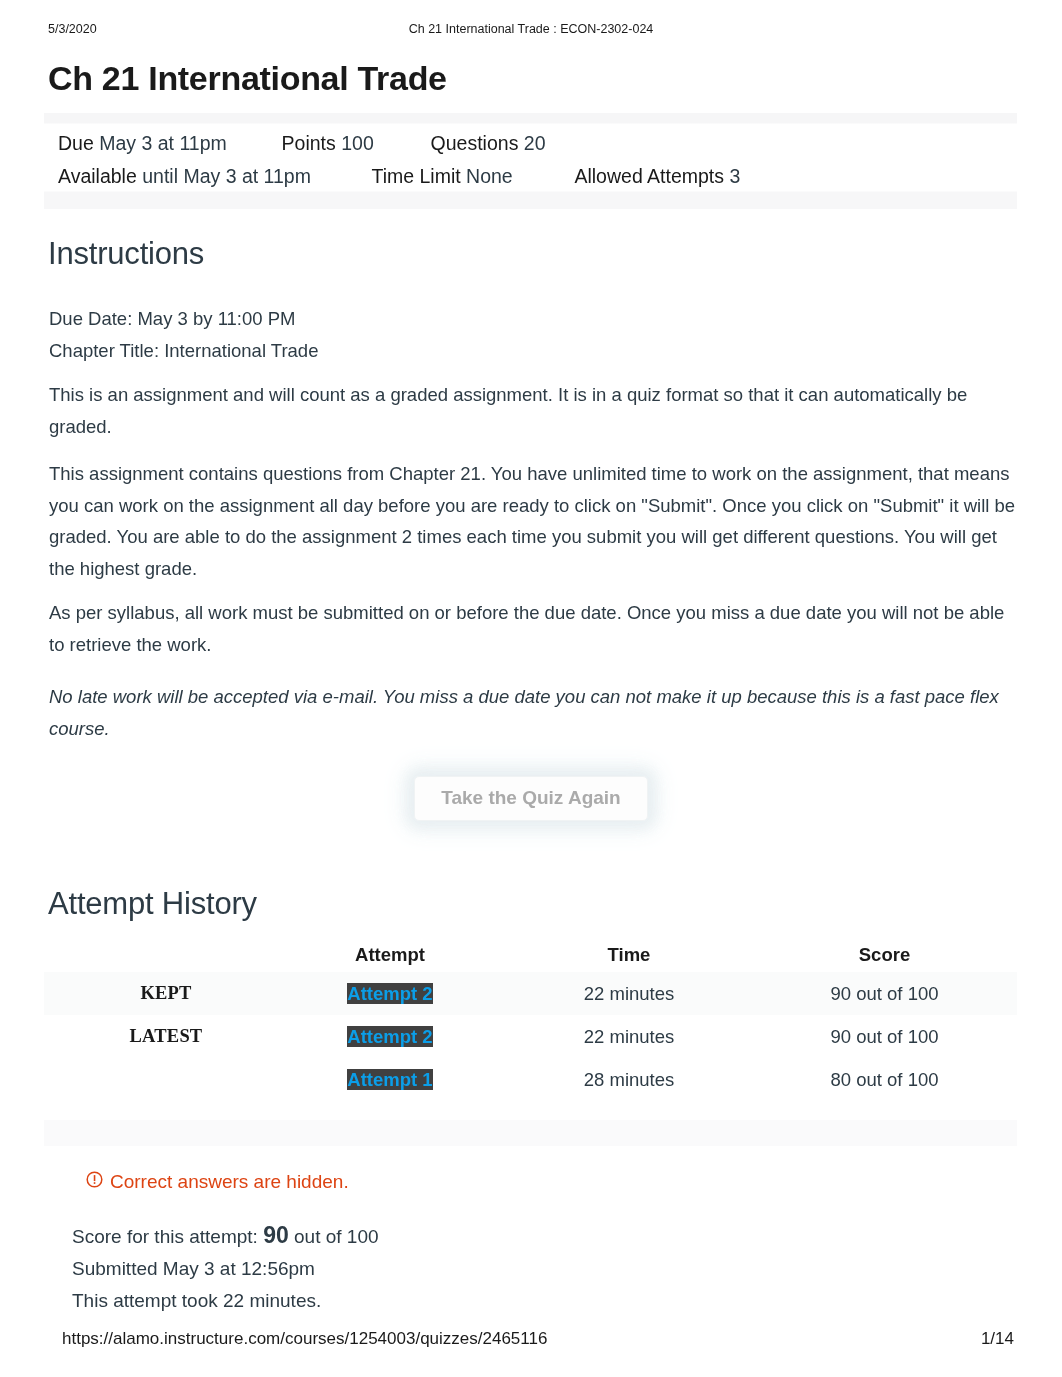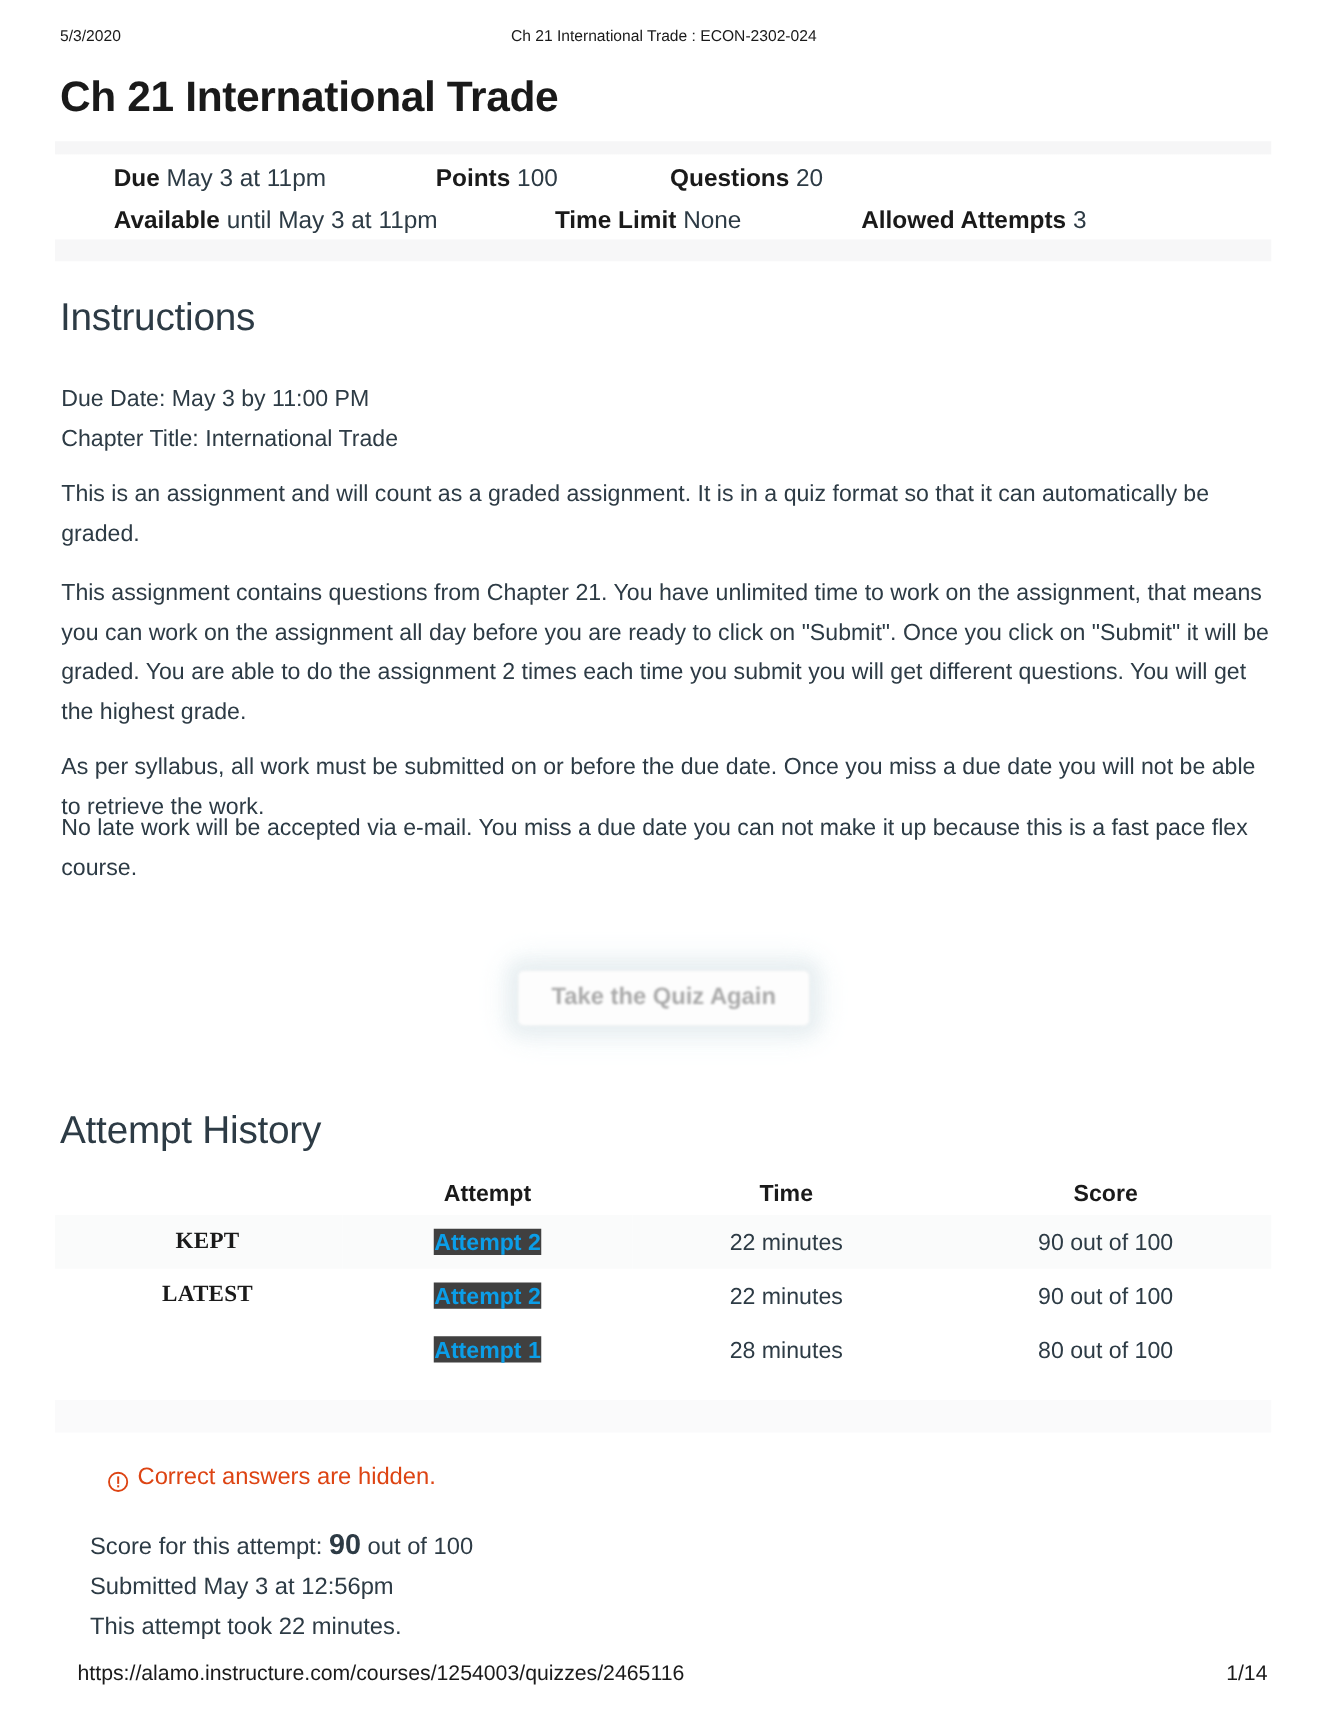--- a/index.html
+++ b/index.html
@@ -70,23 +70,22 @@
         #f7f7f8 calc(100% - 17px), #f7f7f8 100%);
   }
   .detail-row {
     font-size: 19.5px;
     line-height: 33px;
     color: #2d3b45;
     white-space: nowrap;
     padding-left: 14px;
   }
   .detail-row .lbl {
-    font-weight: bold;
-    color: #1a1a1a;
-    margin-left: 33px;
+    font-weight: normal;
+    color: #1a1a1a;
   }
   .detail-row .val { color: #2d3b45; }
   .gap-a { display: inline-block; width: 44px; }
   .gap-b { display: inline-block; width: 46px; }
   .gap-c { display: inline-block; width: 50px; }
   .gap-d { display: inline-block; width: 52px; }
 
   
   .section-heading {
     position: absolute;
@@ -104,21 +103,21 @@
     width: 967px;
     font-size: 18.5px;
     line-height: 31.5px;
     color: #2d3b45;
   }
   #line-duedate { top: 303px; }
   #line-chapter { top: 335px; }
   #para-1 { top: 379px; }
   #para-2 { top: 458px; }
   #para-3 { top: 597px; }
-  #para-4 { top: 646px; }
+  #para-4 { top: 681px; font-style: italic; }
 
   
   .retake-wrap {
     position: absolute;
     top: 776px;
     left: 0;
     width: 1062px;
     text-align: center;
   }
   .retake-btn {
@@ -191,21 +190,21 @@
   }
 
   
   .hidden-notice {
     position: absolute;
     top: 1170px;
     left: 86px;
     font-size: 19px;
     color: #dd4413;
     display: flex;
-    align-items: flex-end;
+    align-items: flex-start;
     gap: 7px;
     line-height: 24px;
   }
   .warn-icon {
     display: inline-block;
     width: 17px;
     height: 17px;
     flex: 0 0 17px;
     position: relative;
   }

